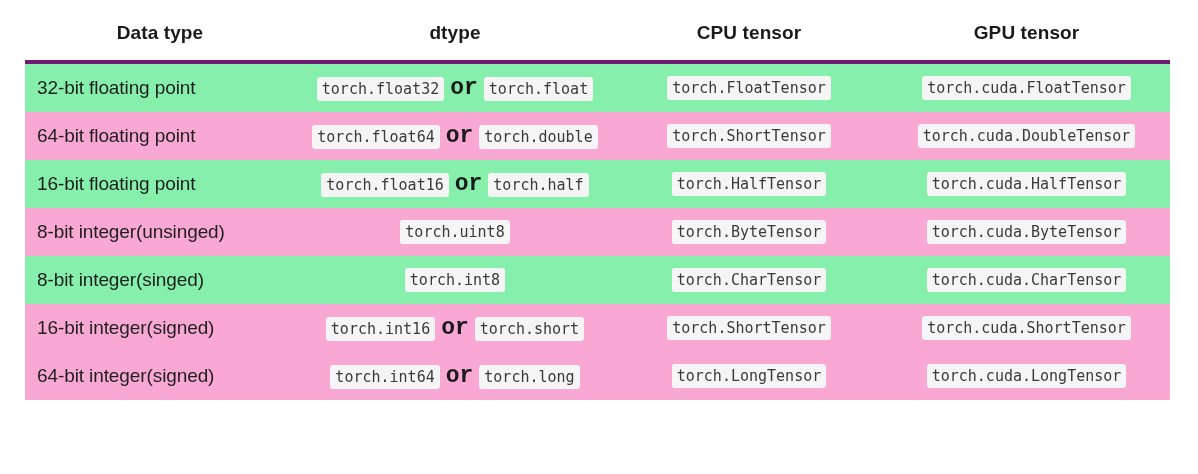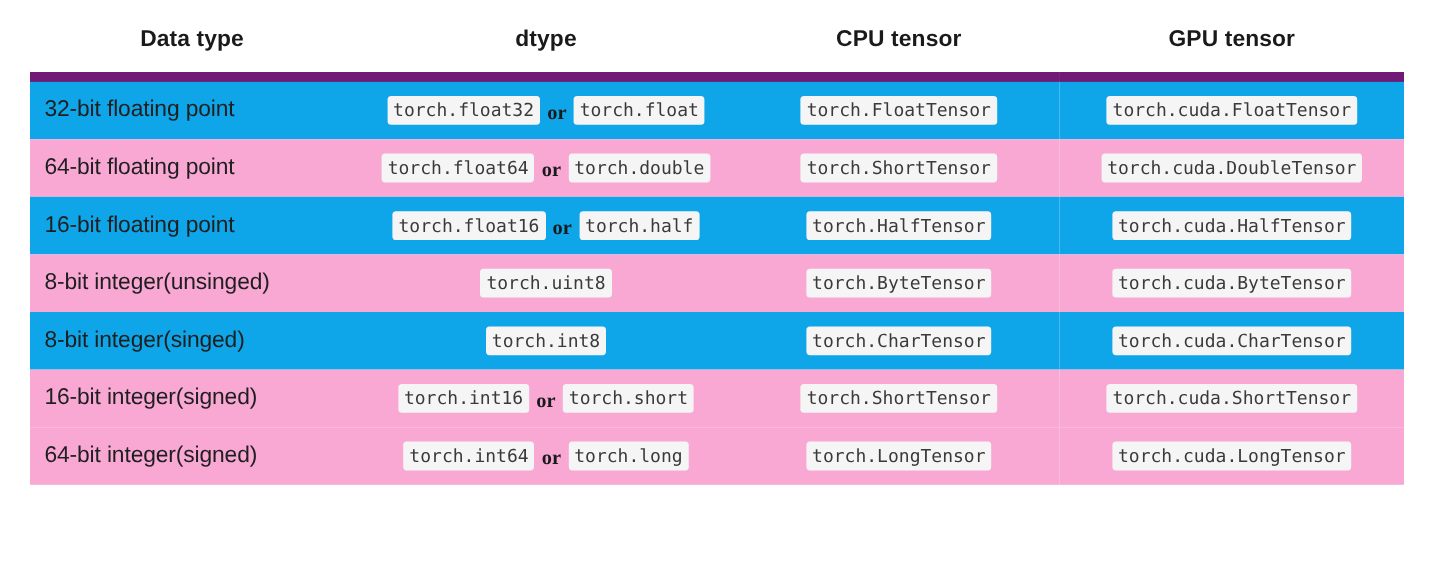--- a/index.html
+++ b/index.html
@@ -40,27 +40,27 @@
     font-size: 19px;
     font-weight: bold;
     color: #1a1a1a;
     text-align: center;
     padding: 0 0 16px 0;
     vertical-align: bottom;
     letter-spacing: 0.1px;
   }
 
   thead tr {
-    border-bottom: 8px solid #701a75;
+    border-bottom: 4px solid #701a75;
   }
 
   tbody tr {
     height: 48px;
   }
-  tbody tr.odd  { background: #0ea5e9; }
+  tbody tr.odd  { background: #86efac; }
   tbody tr.even { background: #f9a8d4; }
 
   tbody td {
     padding: 0;
     vertical-align: middle;
     text-align: center;
     height: 48px;
   }
 
   td.cell-datatype {
@@ -80,22 +80,22 @@
     color: #3a3a3a;
     background: #f5f5f5;
     border-radius: 3px;
     padding: 2px 5px;
     line-height: 1.35;
     white-space: nowrap;
   }
 
   .or-word {
     display: inline-block;
-    font-family: Liberation Serif, serif;
-    font-size: 17px;
+    font-family: Liberation Mono, monospace;
+    font-size: 23px;
     font-weight: bold;
     color: #1a1a1a;
     margin: 0 6px;
     vertical-align: baseline;
   }
 
   .cell-inner {
     display: inline-flex;
     align-items: flex-end;
     justify-content: center;

